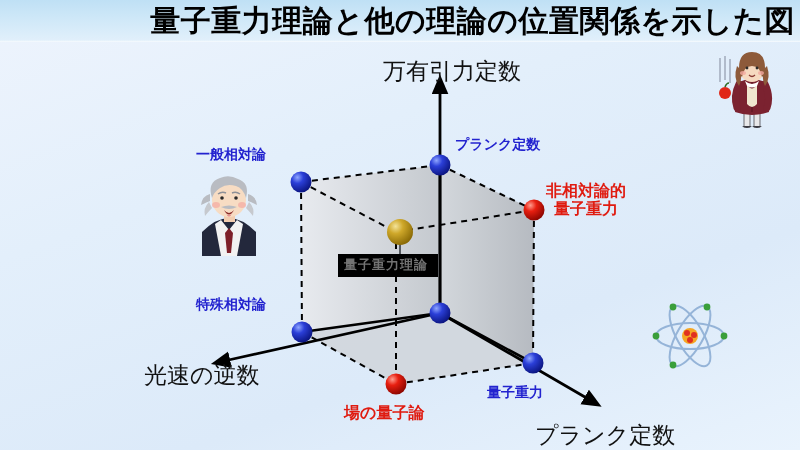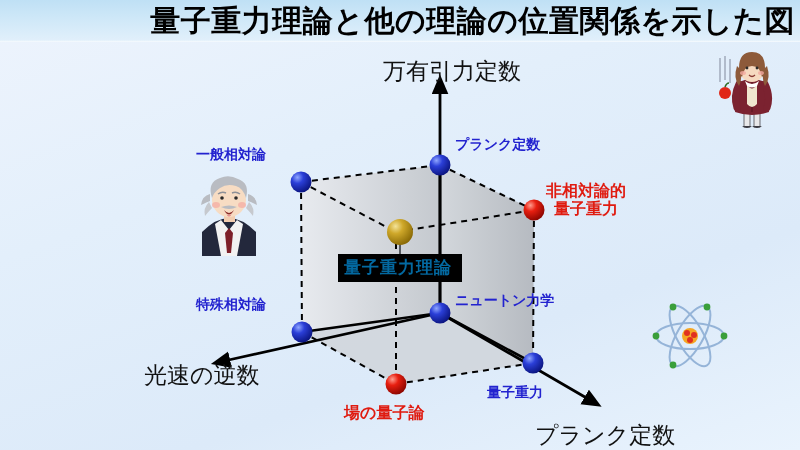--- a/index.html
+++ b/index.html
@@ -86,22 +86,22 @@
   .lbl-red {
     color: #e01b10;
     font-size: 16px;
     font-family: "DejaVu Serif", "Liberation Serif", serif;
     font-weight: bold;
     text-align: center;
   }
   #label-quantum-gravity {
     position: absolute;
     background: #000000;
-    color: #0369a1;
-    font-size: 17px;
+    color: #737373;
+    font-size: 13px;
     font-weight: bold;
     font-family: "DejaVu Serif", "Liberation Serif", serif;
     padding: 2px 10px 3px 6px;
     white-space: nowrap;
     letter-spacing: 1px;
   }
 </style>
 </head>
 <body>
 
@@ -301,21 +301,20 @@
 
   <div class="lbl lbl-blue" style="left:455px; top:136px;">プランク定数</div>
 
   <div class="lbl lbl-red" style="left:546px; top:182px;">
     <div>非相対論的</div>
     <div>量子重力</div>
   </div>
 
   <div class="lbl lbl-blue" style="left:196px; top:296px;">特殊相対論</div>
 
-  <div class="lbl lbl-blue" style="left:455px; top:292px;">ニュートン力学</div>
 
   <div class="lbl lbl-blue" style="left:487px; top:384px;">量子重力</div>
 
   <div class="lbl lbl-red" style="left:344px; top:404px;text-align:center;">場の量子論</div>
 
   <div id="label-quantum-gravity" style="left:338px; top:254px;">量子重力理論</div>
 
 </div>
 
 </body></html>

